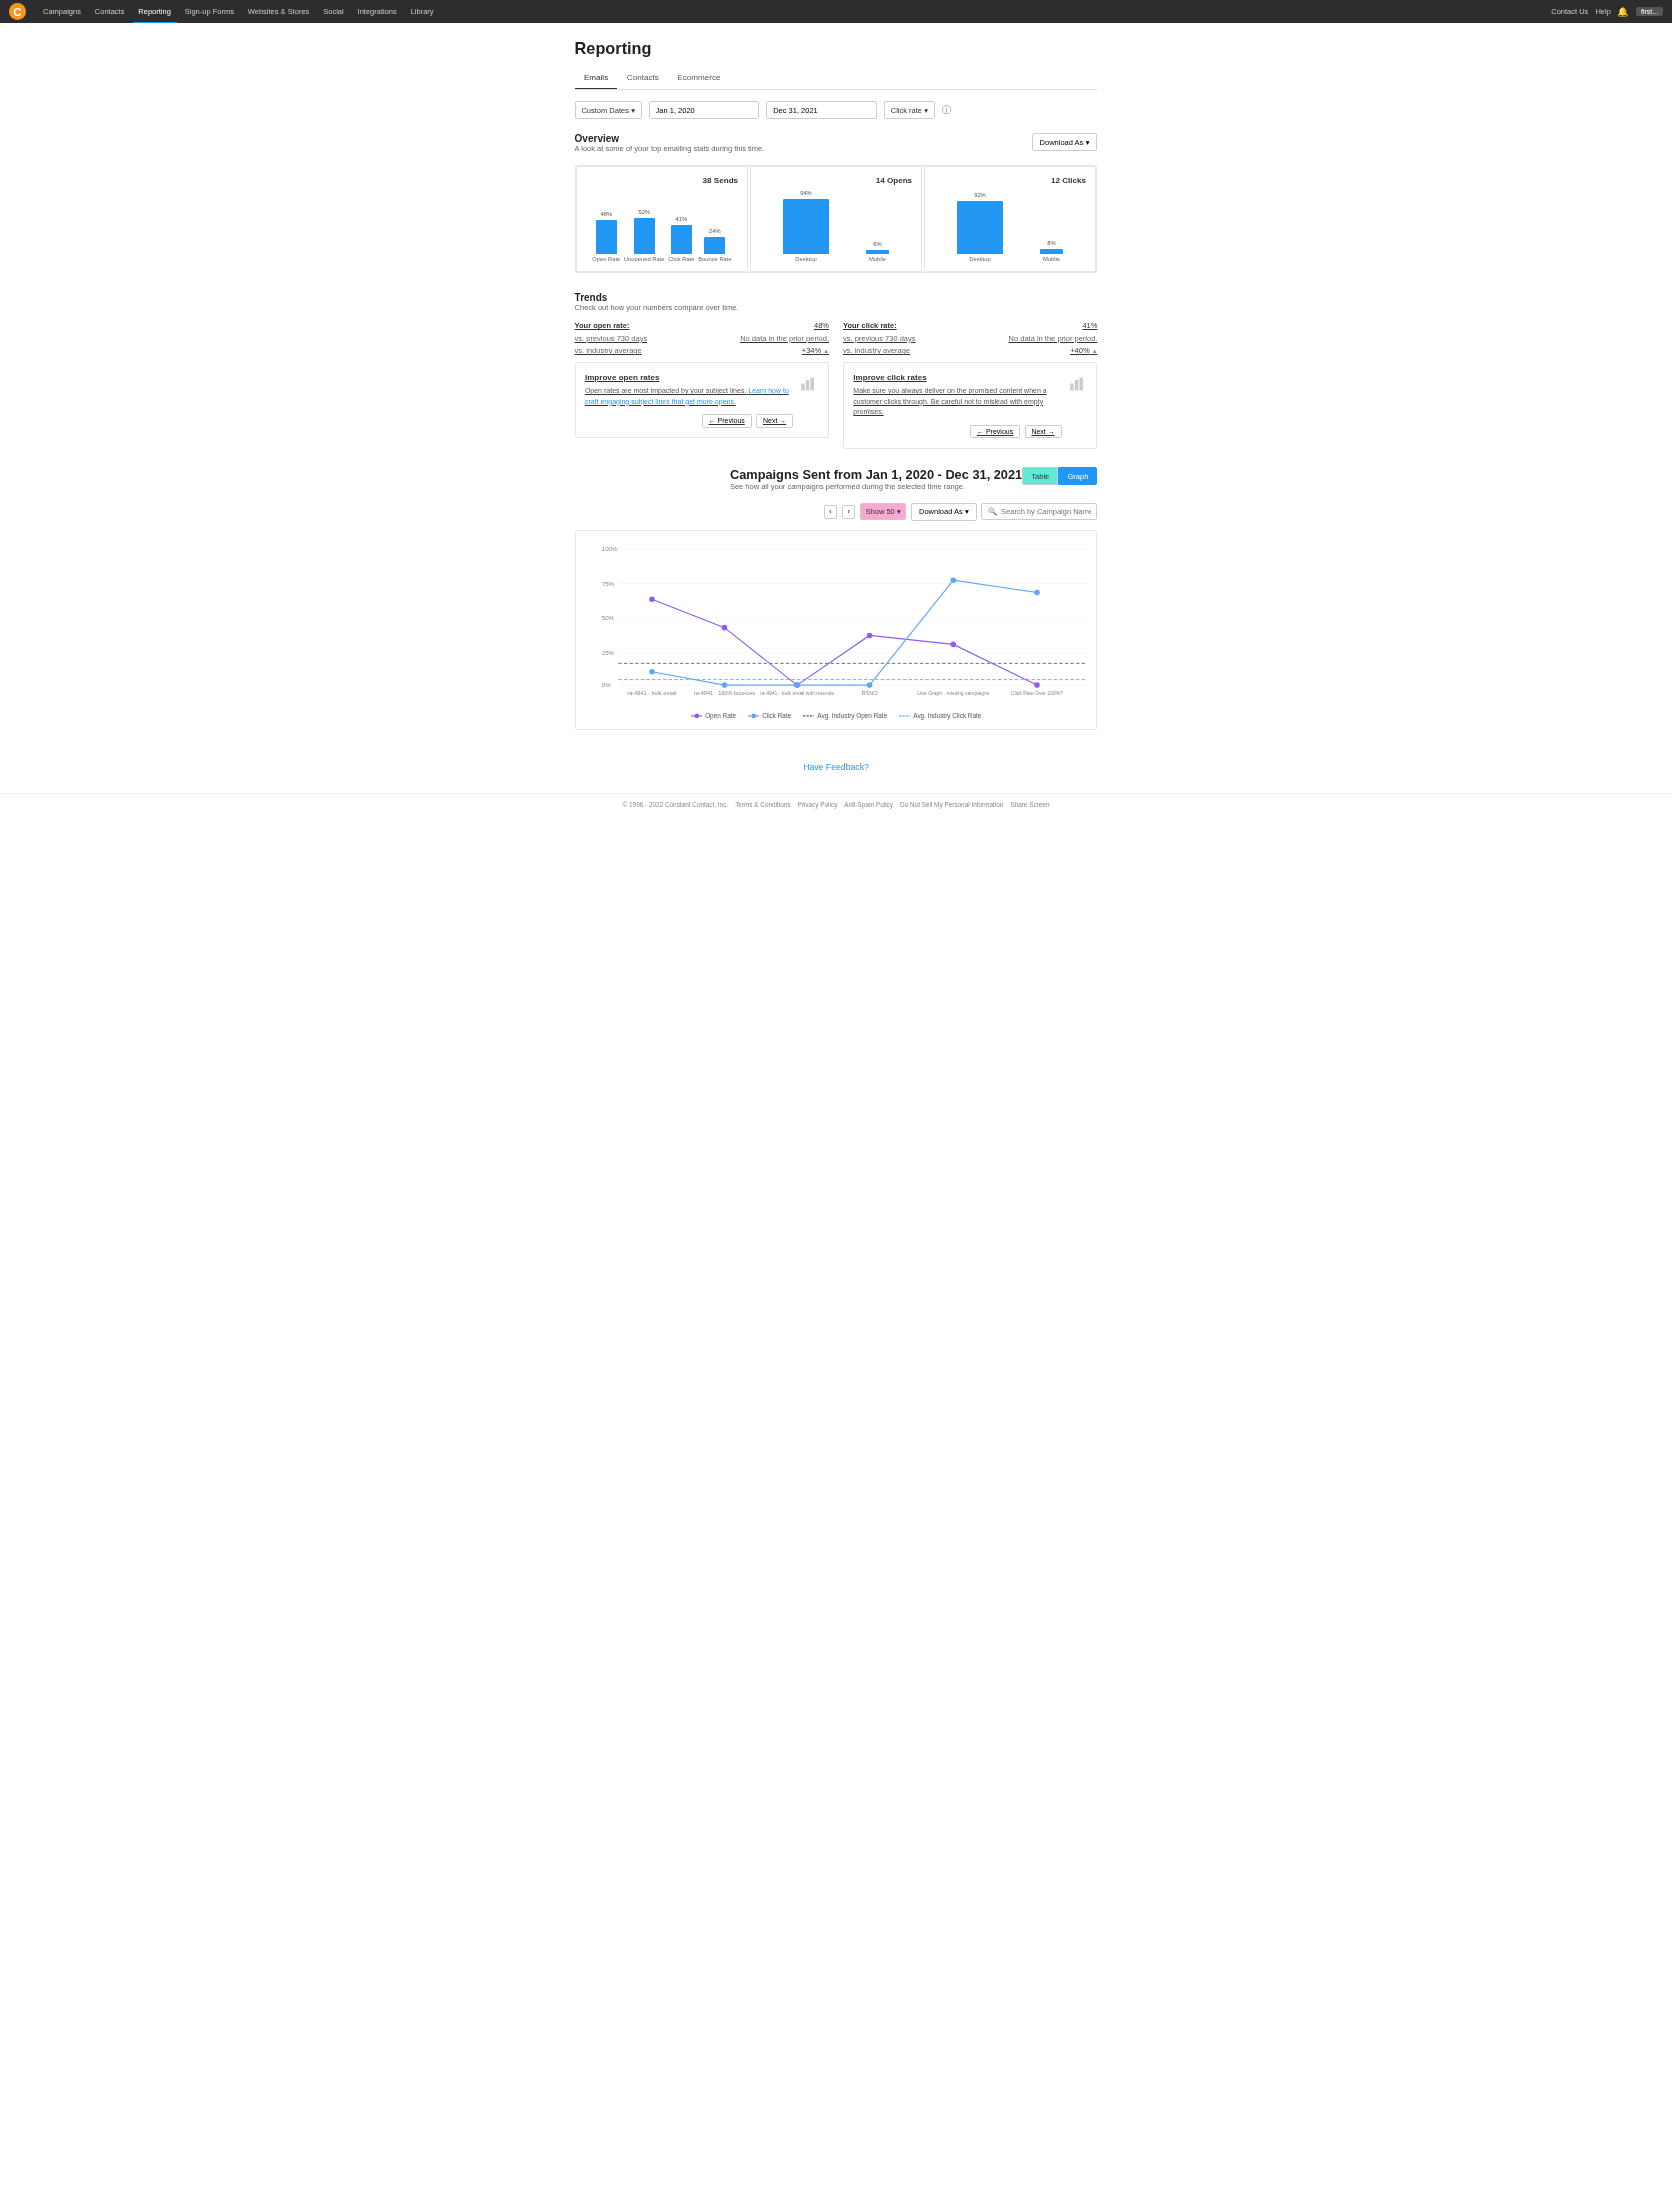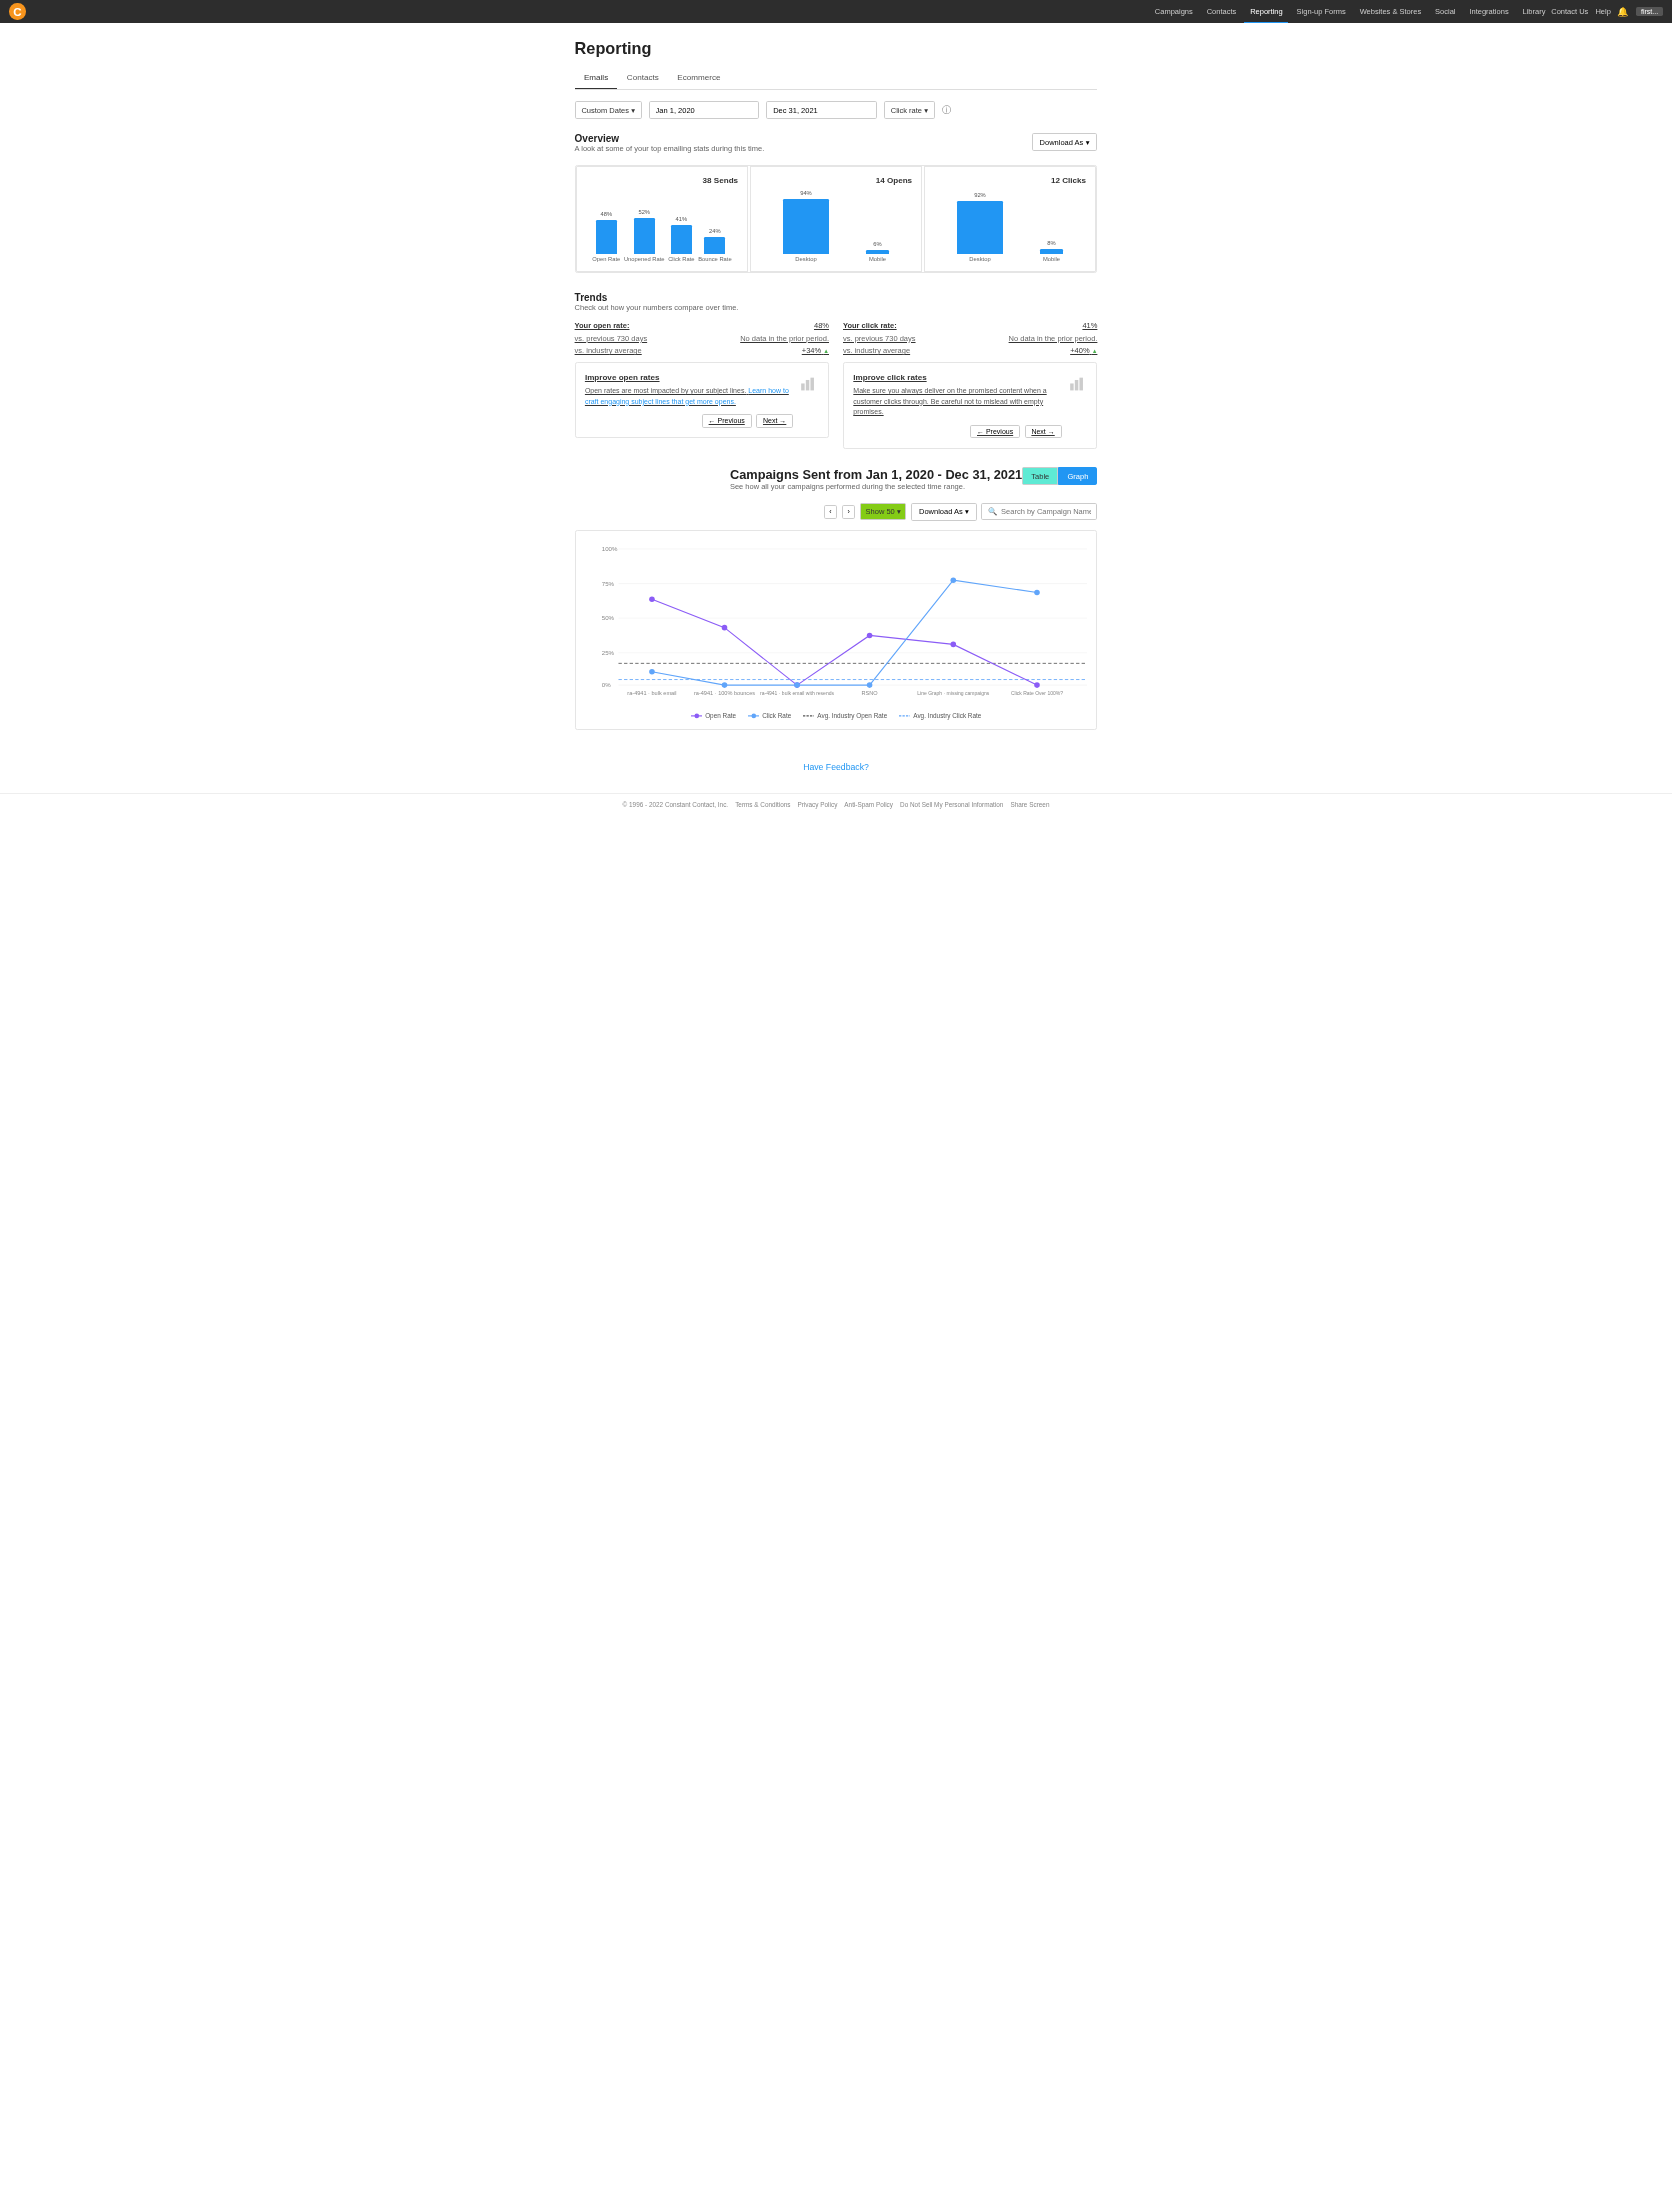--- a/index.html
+++ b/index.html
@@ -1,21 +1,21 @@
 <!DOCTYPE html>
 <html style="font-size:9.3px"><head>
   <meta charset="utf-8">
   <style>
     * { box-sizing: border-box; margin: 0; padding: 0; }
     body { font-family: Arial, sans-serif; font-size: 8.1px; color: #333; background: #fff; }
 
     
     .nav { background: #2d2d2d; display: flex; align-items: center; padding: 0 9.3px; height: 23px; }
     .nav-logo { color: #fff; font-size: 11.6px; font-weight: bold; margin-right: 11.6px; background: #f7941d; border-radius: 50%; width: 16.3px; height: 16.3px; display: flex; align-items: center; justify-content: center; flex-shrink: 0; }
-    .nav-items { display: flex; gap: 2.3px; flex: 1; justify-content: flex-end; }
+    .nav-items { display: flex; gap: 2.3px; flex: 1; }
     .nav-item { color: #ccc; padding: 0 5.8px; height: 23px; display: flex; align-items: center; font-size: 7.5px; cursor: pointer; text-decoration: none; }
     .nav-item.active { color: #fff; border-bottom: 1.2px solid #2196f3; }
     .nav-right { display: flex; align-items: center; gap: 7px; }
     .nav-right-item { color: #ccc; font-size: 7.5px; cursor: pointer; }
     .nav-bell { color: #f7941d; font-size: 9.3px; }
     .nav-user { background: #555; color: #fff; padding: 1.2px 4.6px; border-radius: 1.7px; font-size: 7px; }
 
     
     .main { max-width: 546px; margin: 0 auto; padding: 16.3px 11.6px; }
 
@@ -71,21 +71,21 @@
     .campaigns-header { display: flex; justify-content: flex-end; align-items: flex-start; margin-bottom: 2.3px; }
     .campaigns-title { font-size: 12.8px; font-weight: bold; color: #222; }
     .campaigns-subtitle { font-size: 7.5px; color: #666; margin-bottom: 9.3px; }
     .table-graph-btns { display: flex; }
     .tg-btn { border: 0.6px solid #ccc; padding: 3.5px 8.1px; font-size: 7.5px; cursor: pointer; }
     .tg-btn:first-child { border-radius: 1.7px 0 0 1.7px; background: #5eead4; color: #333; }
     .tg-btn.active { background: #2196f3; color: #fff; border-color: #2196f3; border-radius: 0 1.7px 1.7px 0; }
 
     .campaigns-toolbar { display: flex; align-items: center; gap: 4.6px; margin-bottom: 9.3px; justify-content: flex-end; }
     .nav-arrow { border: 0.6px solid #ccc; border-radius: 1.7px; padding: 2.3px 4.6px; background: #fff; cursor: pointer; font-size: 7px; }
-    .show-select { border: 0.6px solid #ccc; border-radius: 1.7px; padding: 2.9px 4.6px; font-size: 7.5px; background: #84cc16; cursor: pointer; }
+    .show-select { border: 0.6px solid #ccc; border-radius: 1.7px; padding: 2.9px 4.6px; font-size: 7.5px; background: #f9a8d4; cursor: pointer; }
     .search-box { border: 0.6px solid #ccc; border-radius: 1.7px; padding: 2.9px 5.8px; font-size: 7.5px; background: #fff; display: flex; align-items: center; gap: 3.5px; width: 116px; }
     .search-box input { border: none; outline: none; font-size: 7.5px; width: 100%; background: transparent; }
 
     
     .graph-container { border: 0.6px solid #e5e5e5; border-radius: 2.3px; padding: 9.3px; }
     .graph-svg { width: 100%; height: 163px; }
 
     
     .graph-legend { display: flex; justify-content: center; gap: 11.6px; margin-top: 7px; flex-wrap: wrap; }
     .legend-item { display: flex; align-items: center; gap: 2.9px; font-size: 6.4px; color: #555; }

